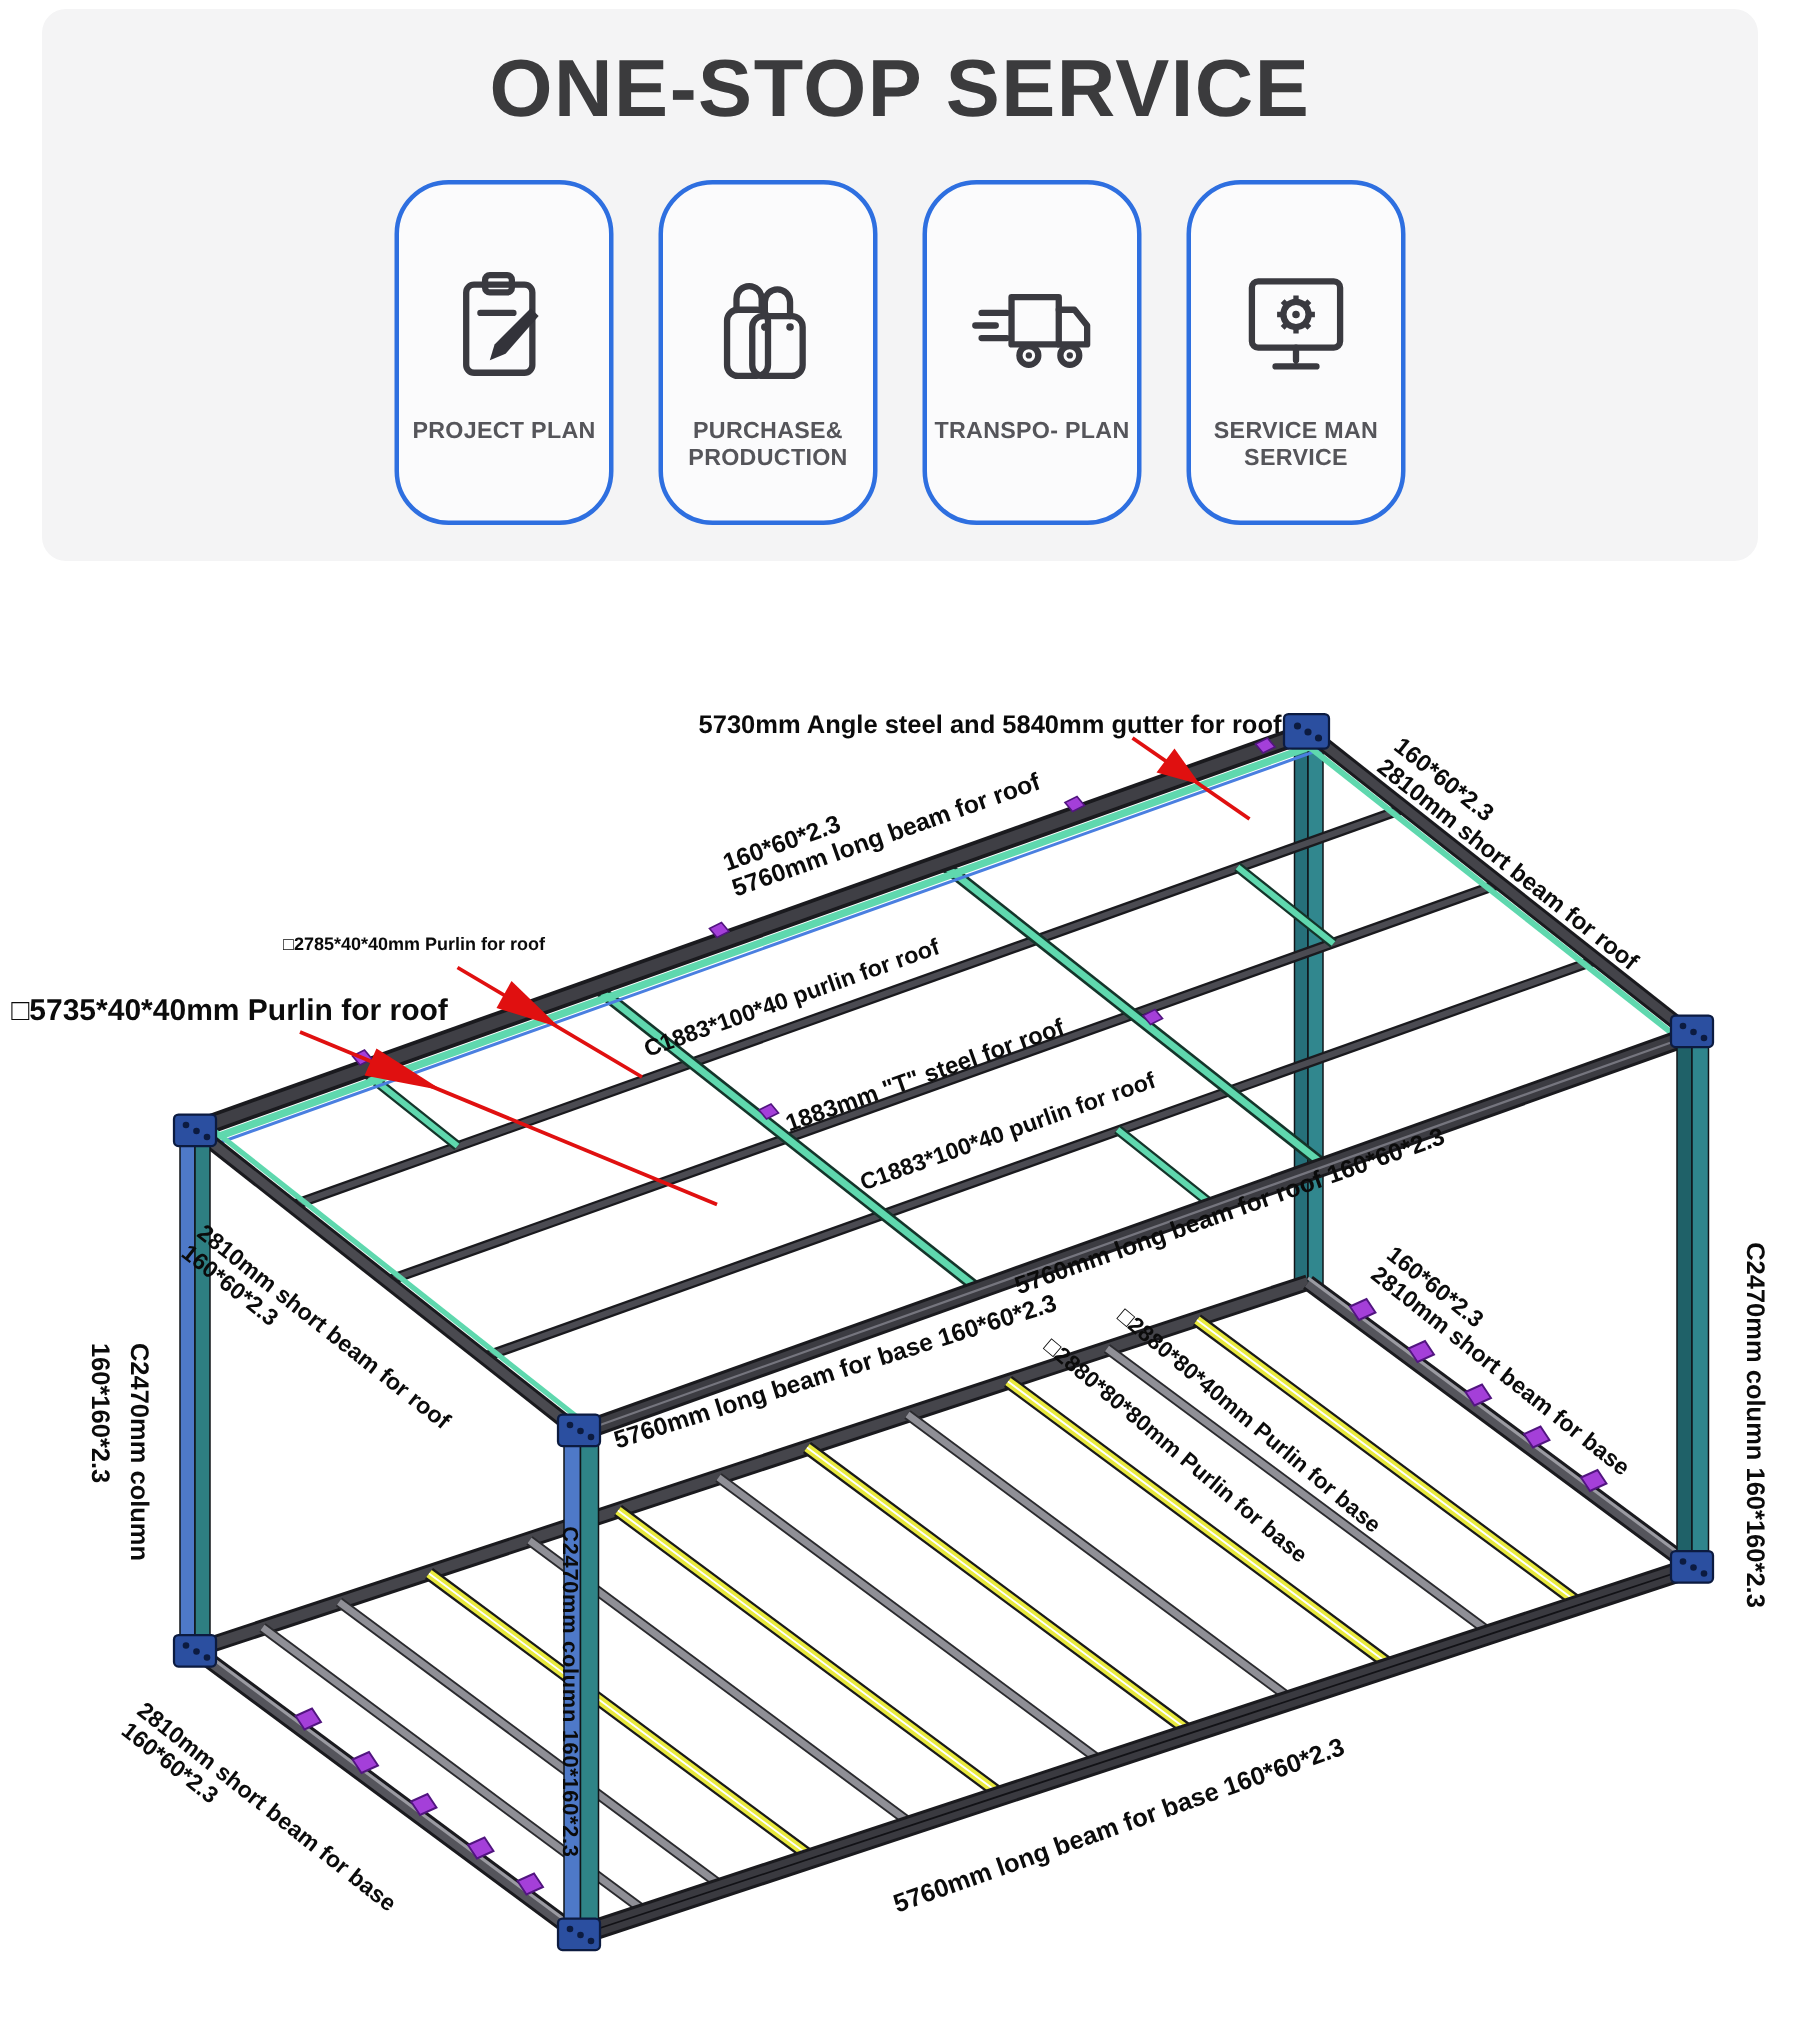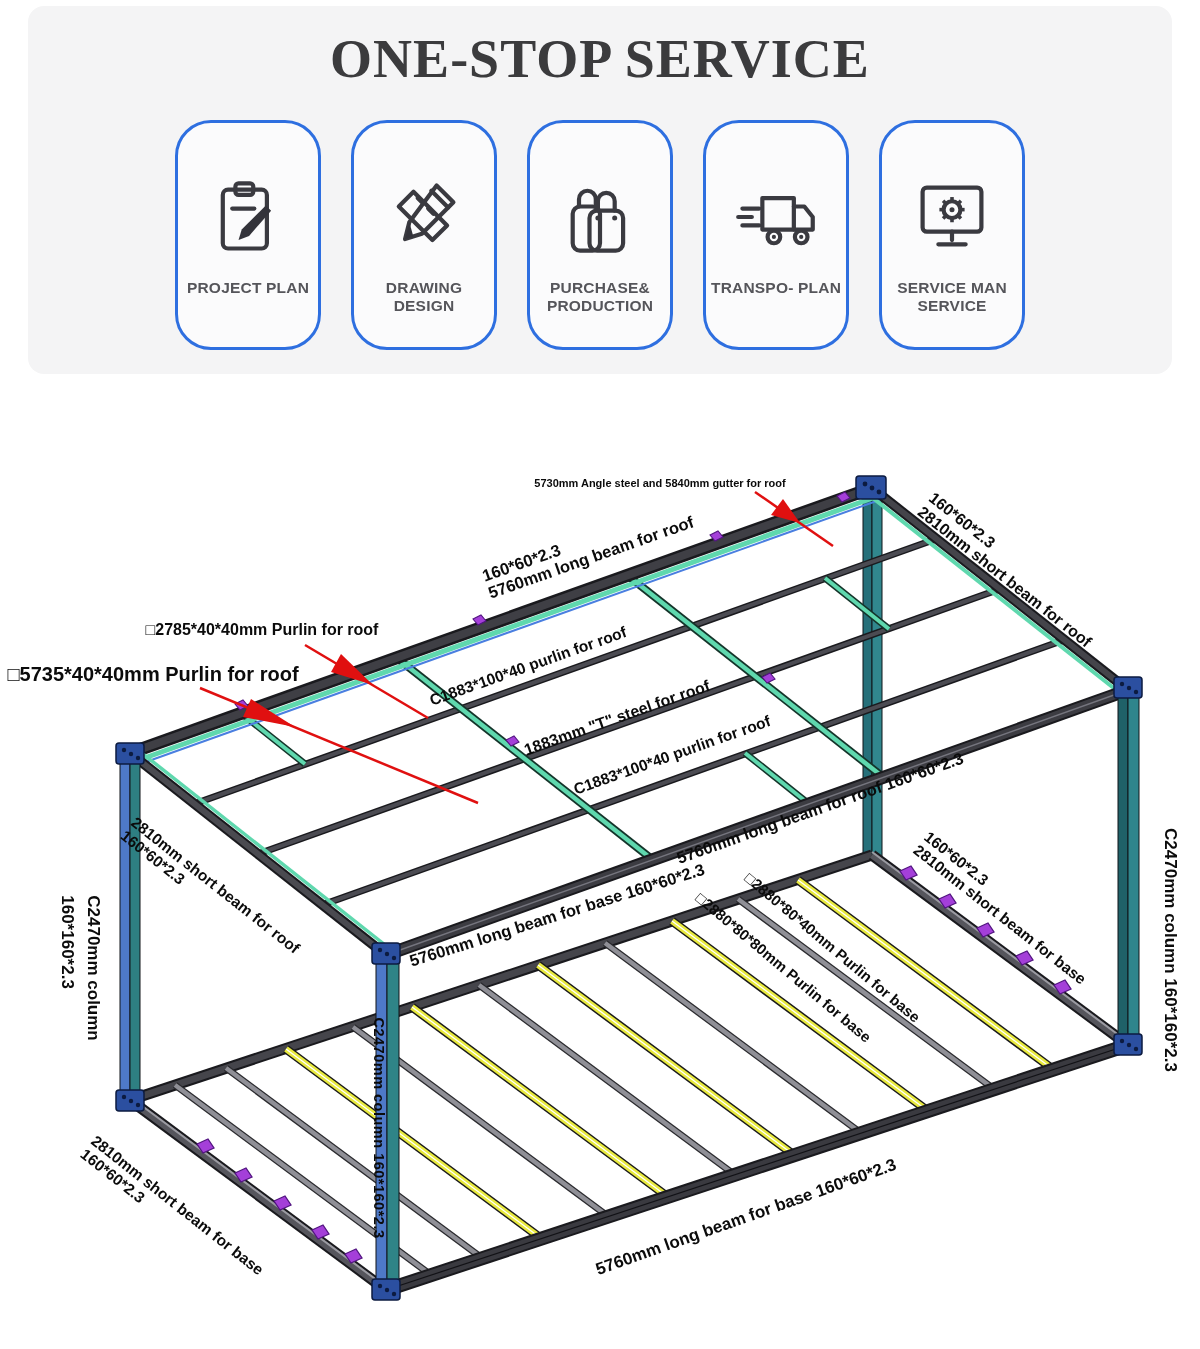--- a/index.html
+++ b/index.html
@@ -3,21 +3,21 @@
 <meta charset="utf-8">
 <style>
   html,body{margin:0;padding:0;background:#fff;}
   body{font-family:"Liberation Sans",sans-serif;}
   #page{position:relative;width:1200px;height:1349px;overflow:hidden;background:#fff;}
 
   
   .top-panel{position:absolute;left:28px;top:6px;width:1144px;height:368px;
     background:#f4f4f5;border-radius:16px;}
   .page-title{position:absolute;left:0;top:28px;width:100%;text-align:center;
-    font-size:54px;font-weight:bold;color:#3b3b3d;letter-spacing:1px;font-family:Liberation Serif, serif;}
+    font-size:54px;font-weight:bold;color:#3b3b3d;letter-spacing:1px;}
   .cards{position:absolute;left:0;top:120px;width:100%;display:flex;
     justify-content:center;gap:30px;}
   .card{width:146px;height:230px;box-sizing:border-box;border:3px solid #2e6fe0;
     border-radius:36px;background:#fbfbfc;display:flex;flex-direction:column;
     align-items:center;padding-top:52px;}
   .card svg{width:84px;height:84px;flex:0 0 auto;}
   .card .lbl{margin-top:20px;text-align:center;font-size:15.5px;font-weight:bold;
     color:#55555a;line-height:1.18;letter-spacing:.2px;}
   .icon-stroke{stroke:#3a3a40;stroke-width:4;fill:none;stroke-linecap:round;stroke-linejoin:round;}
 
@@ -50,33 +50,20 @@
         <rect class="icon-stroke" x="28" y="8" width="17" height="11" rx="3"></rect>
         <line class="icon-stroke" x1="25" y1="32" x2="46" y2="32"></line>
         <path d="M57,29 L62,34 L41,58 L31,62 L34,52 Z" fill="#33333a" stroke="none"></path>
       </svg>
       <div class="lbl">
         <span class="ln">PROJECT</span>
         <span class="ln">PLAN</span>
       </div>
     </div>
 
-    <div class="card">
-      <svg viewBox="0 0 80 80">
-        <path class="icon-stroke" d="M16,30 L30,16 L62,48 L48,62 Z"></path>
-        <path class="icon-stroke" d="M34,22 l5,5 M44,32 l5,5"></path>
-        <path class="icon-stroke" d="M52,10 L68,26 L38,56 L22,61 L26,45 Z"></path>
-        <path class="icon-stroke" d="M47,15 L63,31"></path>
-        <path d="M26,45 L22,61 L30,59 Z" fill="#33333a" stroke="none"></path>
-      </svg>
-      <div class="lbl">
-        <span class="ln">DRAWING</span>
-        <span class="ln">DESIGN</span>
-      </div>
-    </div>
 
     <div class="card">
       <svg viewBox="0 0 80 80">
         <rect class="icon-stroke" x="14" y="30" width="26" height="42" rx="7"></rect>
         <path class="icon-stroke" d="M20,30 v-7 a8,8 0 0 1 16,0 v7"></path>
         <rect class="icon-stroke" x="30" y="34" width="32" height="38" rx="7" fill="#fbfbfc"></rect>
         <path class="icon-stroke" d="M38,34 v-9 a8,8 0 0 1 16,0 v9"></path>
         <circle cx="38" cy="41" r="2.4" fill="#3a3a40"></circle>
         <circle cx="54" cy="41" r="2.4" fill="#3a3a40"></circle>
       </svg>
@@ -294,33 +281,33 @@
       <g stroke="#e01010" stroke-width="2.5">
         <line x1="755" y1="492" x2="833" y2="546"></line>
         <polygon points="800,523 771,515 783,499" fill="#e01010" stroke="none"></polygon>
         <line x1="305" y1="645" x2="428" y2="718"></line>
         <polygon points="373,685 331,672 341,654" fill="#e01010" stroke="none"></polygon>
         <line x1="200" y1="688" x2="478" y2="803"></line>
         <polygon points="295,727 243,717 251,699" fill="#e01010" stroke="none"></polygon>
       </g>
     </svg>
 
-    <div class="dl" style="left:660px;top:483px;font-size:11px;">5730mm Angle steel and 5840mm gutter for roof</div>
+    <div class="dl" style="left:660px;top:483px;font-size:17px;">5730mm Angle steel and 5840mm gutter for roof</div>
 
     <div class="dl r-m19" style="left:588px;top:549px;font-size:16.5px;">
       <span class="ln">160*60*2.3</span>
       <span class="ln">5760mm long beam for roof</span>
     </div>
 
     <div class="dl r-38" style="left:1010px;top:570px;font-size:16px;">
       <span class="ln">160*60*2.3</span>
       <span class="ln">2810mm short beam for roof</span>
     </div>
 
-    <div class="dl" style="left:262px;top:630px;font-size:16px;">□2785*40*40mm Purlin for roof</div>
+    <div class="dl" style="left:276px;top:630px;font-size:12px;">□2785*40*40mm Purlin for roof</div>
     <div class="dl" style="left:153px;top:674px;font-size:20px;">□5735*40*40mm Purlin for roof</div>
 
     <div class="dl r-m19" style="left:528px;top:666px;font-size:15.5px;">C1883*100*40 purlin for roof</div>
     <div class="dl r-m19" style="left:617px;top:718px;font-size:16px;">1883mm "T" steel for roof</div>
     <div class="dl r-m19" style="left:672px;top:755px;font-size:15.5px;">C1883*100*40 purlin for roof</div>
     <div class="dl r-m19" style="left:820px;top:808px;font-size:16.5px;">5760mm long beam for roof 160*60*2.3</div>
 
     <div class="dl r-38" style="left:1005px;top:908px;font-size:15.5px;">
       <span class="ln">160*60*2.3</span>
       <span class="ln">2810mm short beam for base</span>

